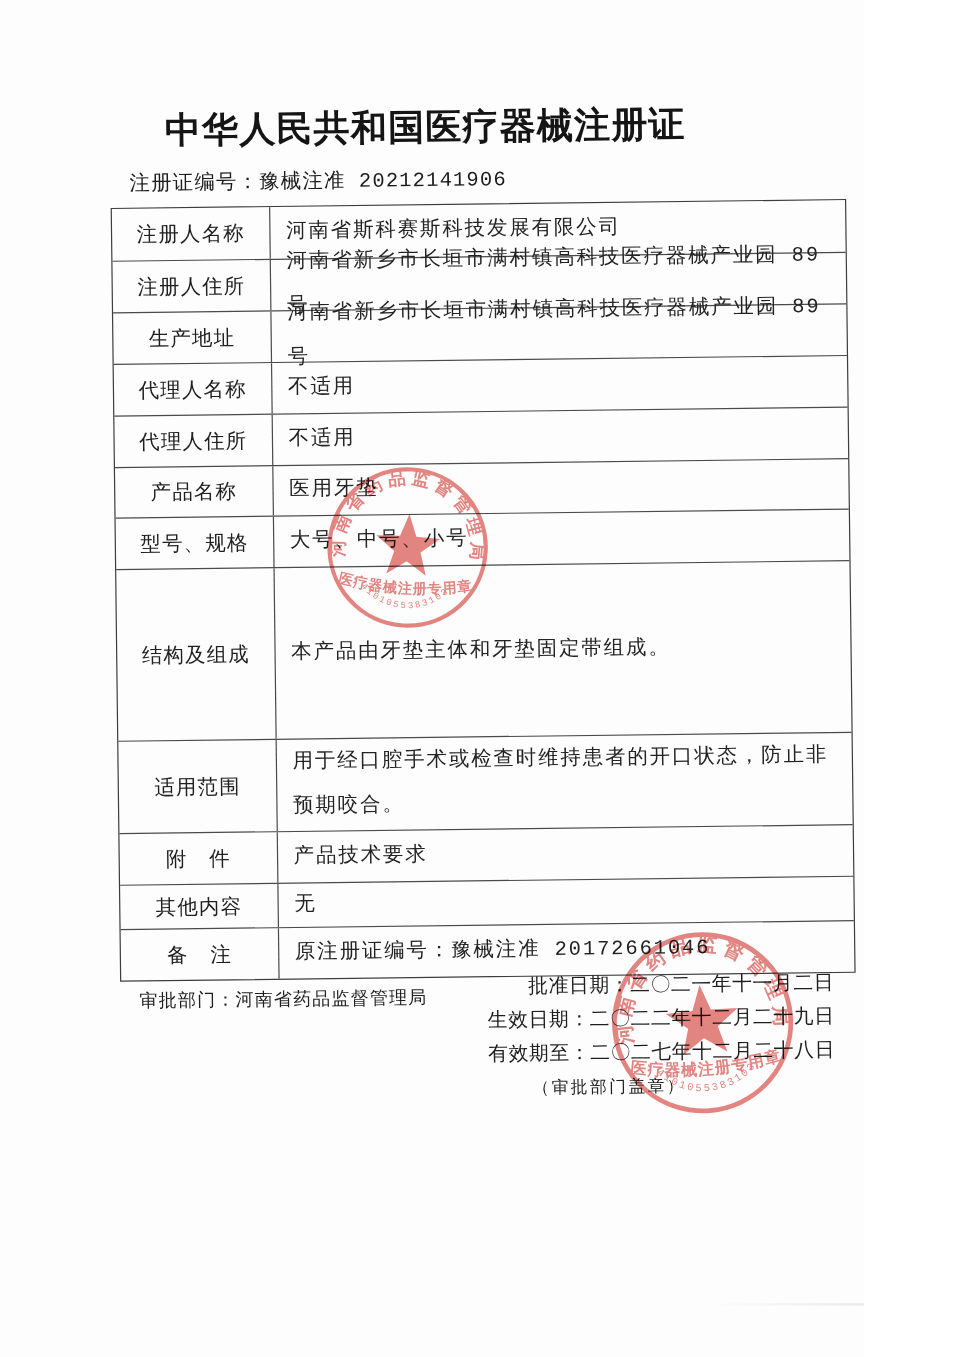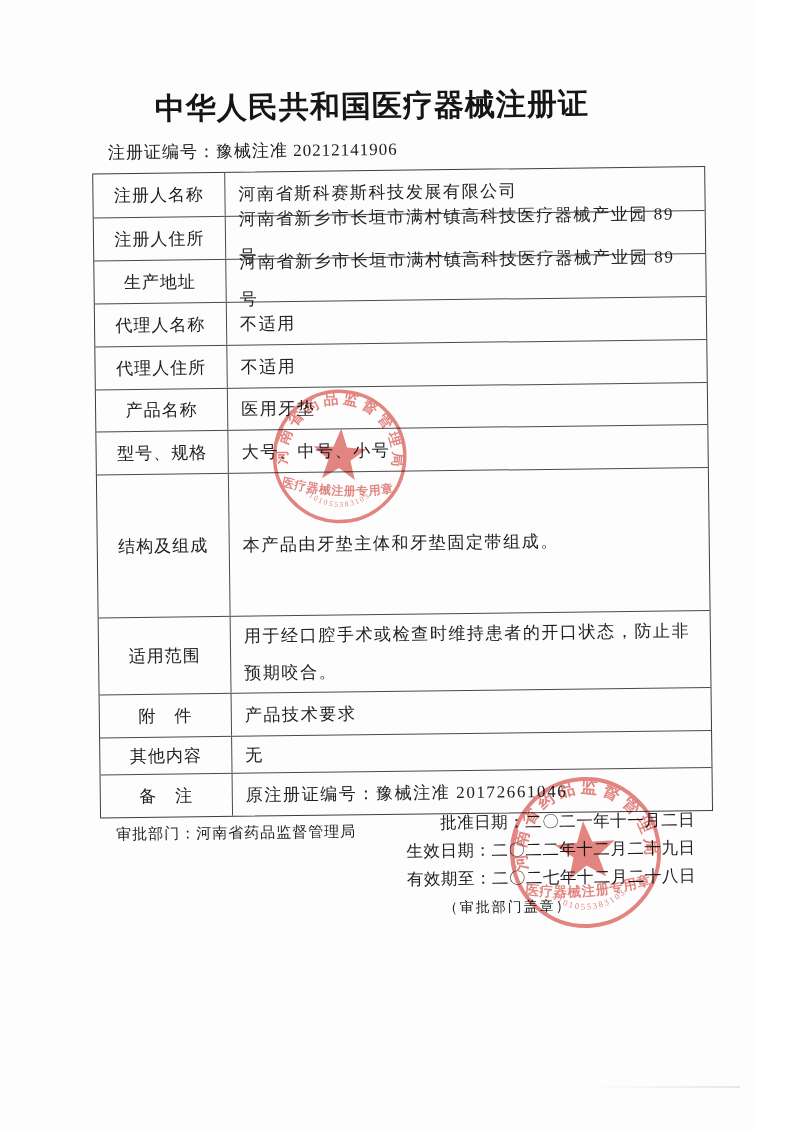--- a/index.html
+++ b/index.html
@@ -1,21 +1,20 @@
 <!DOCTYPE html>
 <html><head>
 <meta charset="utf-8">
 <style>
   html,body{margin:0;padding:0;background:#ffffff;}
   .screen{
     position:relative;width:720px;height:1131px;overflow:hidden;
     background:#fdfdfd;
-    font-family:Liberation Serif, serif;
+    font-family:Liberation Mono, monospace;
     color:#1f1f1f;
-    padding-left:35px;
   }
   .paper{
     position:absolute;inset:0;
     transform:rotate(-0.7deg);
     transform-origin:50% 50%;
   }
   .doc-title{
     position:absolute;top:86px;left:0;width:100%;
     text-align:center;font-size:30px;font-weight:bold;
     letter-spacing:1px;color:#151515;

